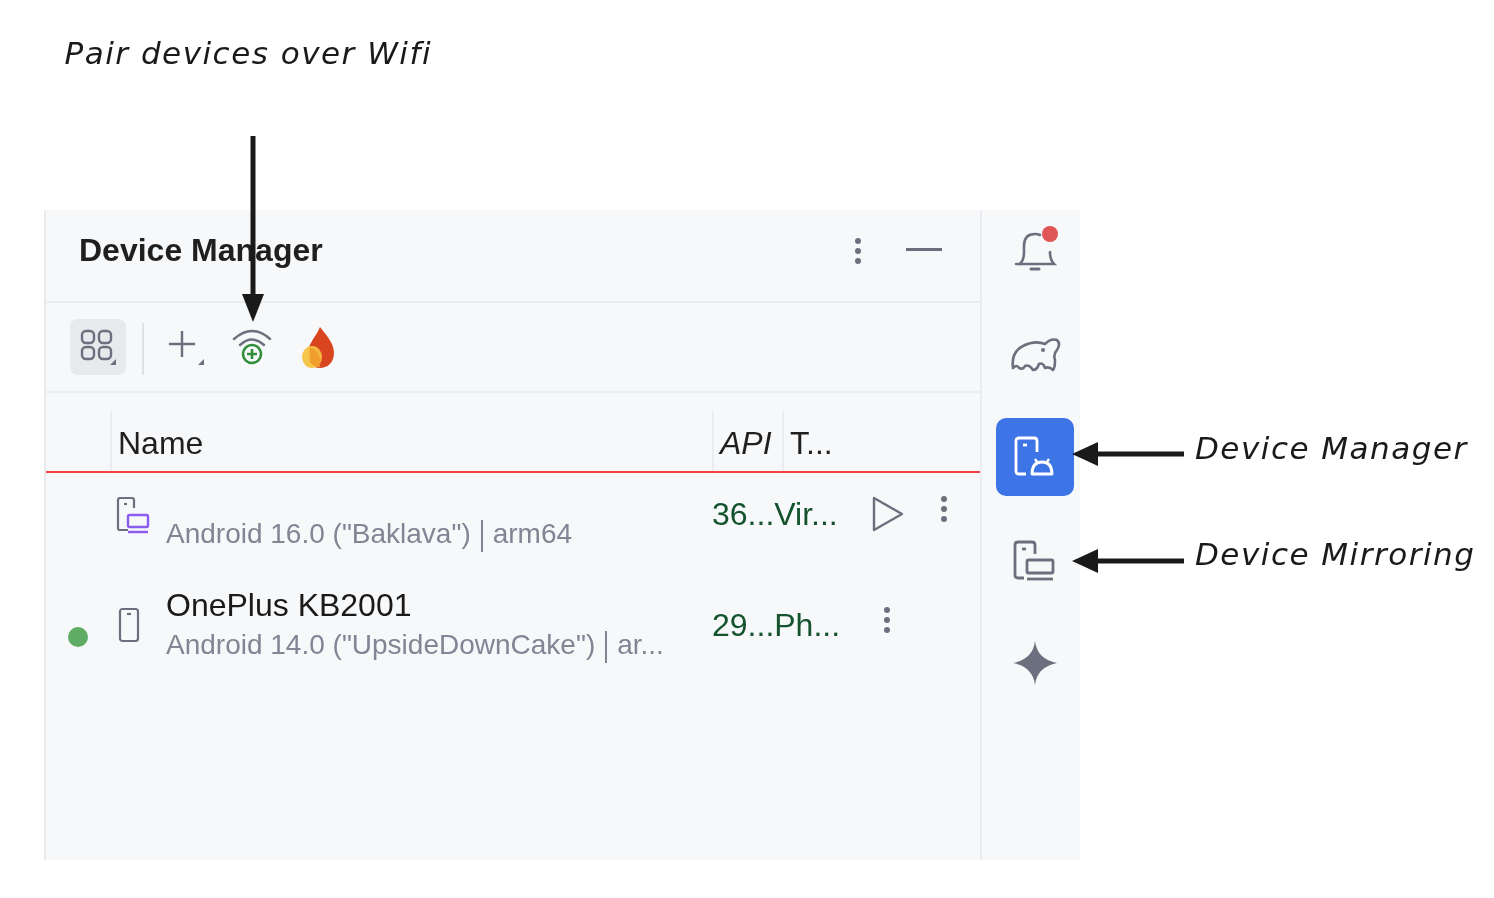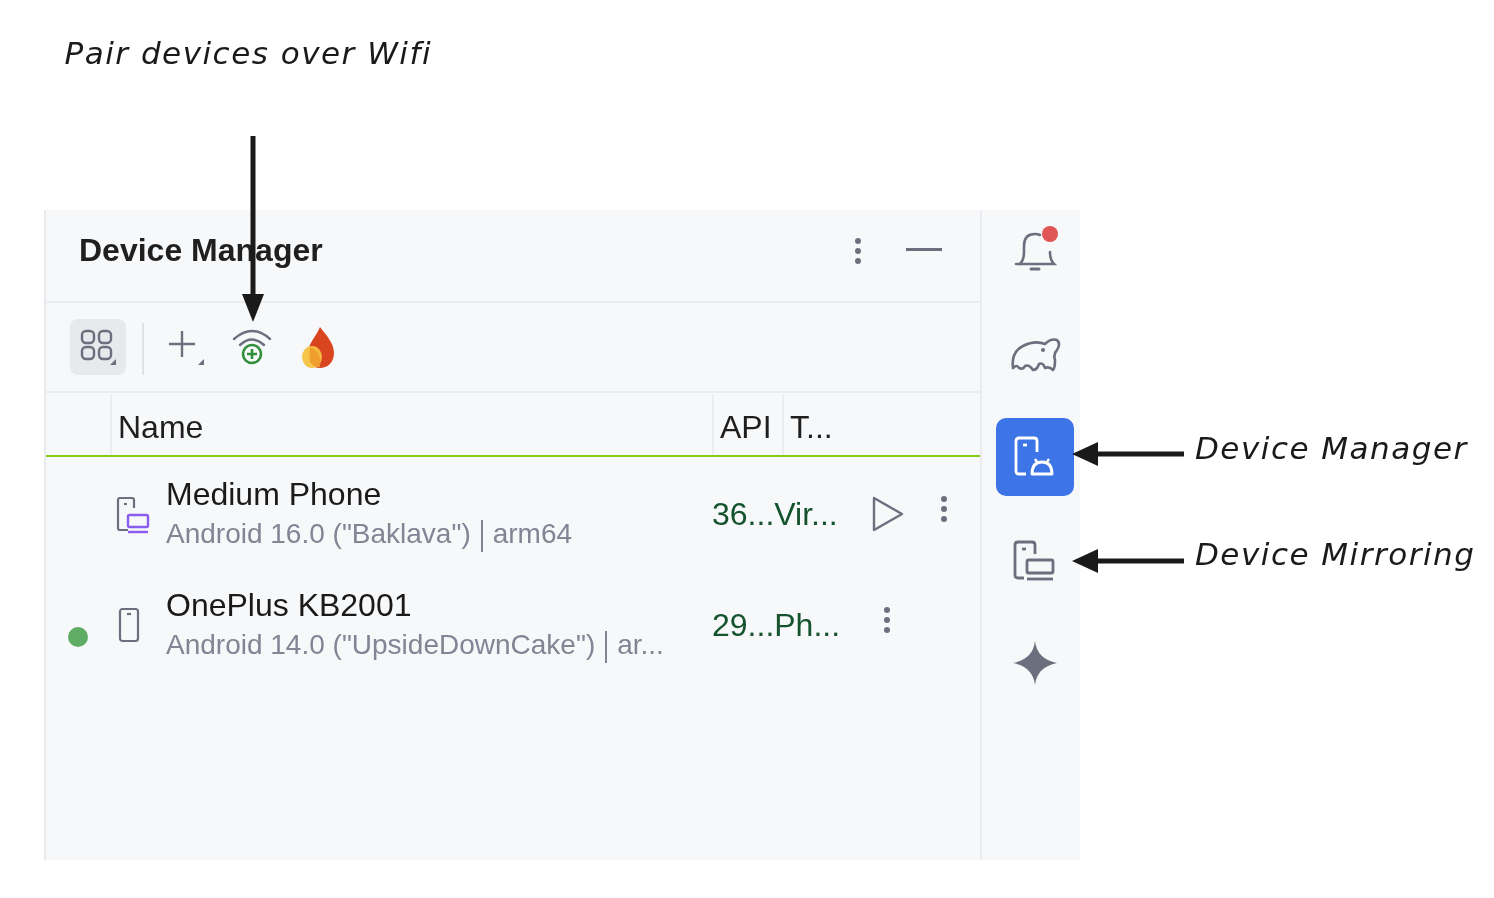--- a/index.html
+++ b/index.html
@@ -21,24 +21,24 @@
   .title { position: absolute; left: 33px; top: 22px; font-size: 32px; font-weight: bold; color: #1f1f1f; }
   .hdr-more { position: absolute; left: 800px; top: 24px; width: 24px; height: 36px; cursor: pointer; }
   .hdr-more span, .row-more span { display: block; width: 6px; height: 6px; background: #6c707e; border-radius: 50%; margin: 4px auto 0; }
   .hdr-min { position: absolute; left: 860px; top: 38px; width: 36px; height: 3px; background: #6c707e; cursor: pointer; }
 
   .toolbar { position: absolute; left: 0; top: 93px; width: 934px; height: 90px; border-bottom: 2px solid #ebecf0; }
   .tb-btn { position: absolute; top: 16px; width: 56px; height: 56px; border-radius: 8px; display: flex; align-items: center; justify-content: center; cursor: pointer; }
   .tb-btn.active { background: #e8e9ec; }
   .tb-sep { position: absolute; left: 96px; top: 20px; width: 2px; height: 52px; background: #dfe1e5; }
 
-  .table-header { position: absolute; left: 0; top: 185px; width: 934px; height: 62px; border-bottom: 2px solid #84cc16; }
+  .table-header { position: absolute; left: 0; top: 201px; width: 934px; height: 62px; border-bottom: 2px solid #ef4444; }
   .col { position: absolute; top: 0; height: 60px; font-size: 32px; color: #1f1f1f; line-height: 64px; border-left: 2px solid #ebecf0; padding-left: 6px; }
   .col-name { left: 64px; width: 602px; }
-  .col-api { left: 666px; width: 70px; }
+  .col-api { left: 666px; width: 70px; font-style: italic; }
   .col-type { left: 736px; width: 80px; }
 
   .row { position: absolute; left: 0; width: 934px; height: 110px; cursor: pointer; }
   .row-1 { top: 262px; }
   .row-2 { top: 373px; }
   .status-dot { position: absolute; left: 22px; top: 44px; width: 20px; height: 20px; border-radius: 50%; background: #5fad65; }
   .dev-icon { position: absolute; left: 68px; top: 22px; }
   .dev-name { position: absolute; left: 120px; top: 4px; font-size: 32px; color: #1a1a1a; white-space: nowrap; }
   .dev-sub { position: absolute; left: 120px; top: 46px; font-size: 28px; color: #818594; white-space: nowrap; }
   .dev-sub .pipe { display: inline-block; width: 2px; height: 32px; background: #818594; vertical-align: middle; margin: 0 10px; }
@@ -111,21 +111,20 @@
     <div class="col col-type">T...</div>
   </div>
 
   <div class="row row-1">
     <svg class="dev-icon" width="40" height="44" viewBox="0 0 40 44">
       <path d="M14 36 H6 Q4 36 4 34 V6 Q4 4 6 4 H18 Q20 4 20 6 V14" fill="none" stroke="#6c707e" stroke-width="2.2"></path>
       <path d="M10 10 H13" stroke="#6c707e" stroke-width="2.2"></path>
       <rect x="14" y="21" width="20" height="12" rx="1.5" fill="none" stroke="#8a5cf0" stroke-width="2.4"></rect>
       <path d="M14 38 H34" stroke="#8a5cf0" stroke-width="2.4"></path>
     </svg>
-    <div class="dev-name">Medium Phone</div>
     <div class="dev-sub"><span>Android 16.0 ("Baklava")</span><span class="pipe"></span><span>arm64</span></div>
     <div class="cell-api"><span>36...</span><span>Vir...</span></div>
     <svg class="play-btn" width="36" height="40" viewBox="0 0 36 40">
       <path d="M4 4 L32 20 L4 36 Z" fill="none" stroke="#6c707e" stroke-width="2.4" stroke-linejoin="round"></path>
     </svg>
     <div class="row-more">
         <span></span>
         <span></span>
         <span></span>
       </div>

